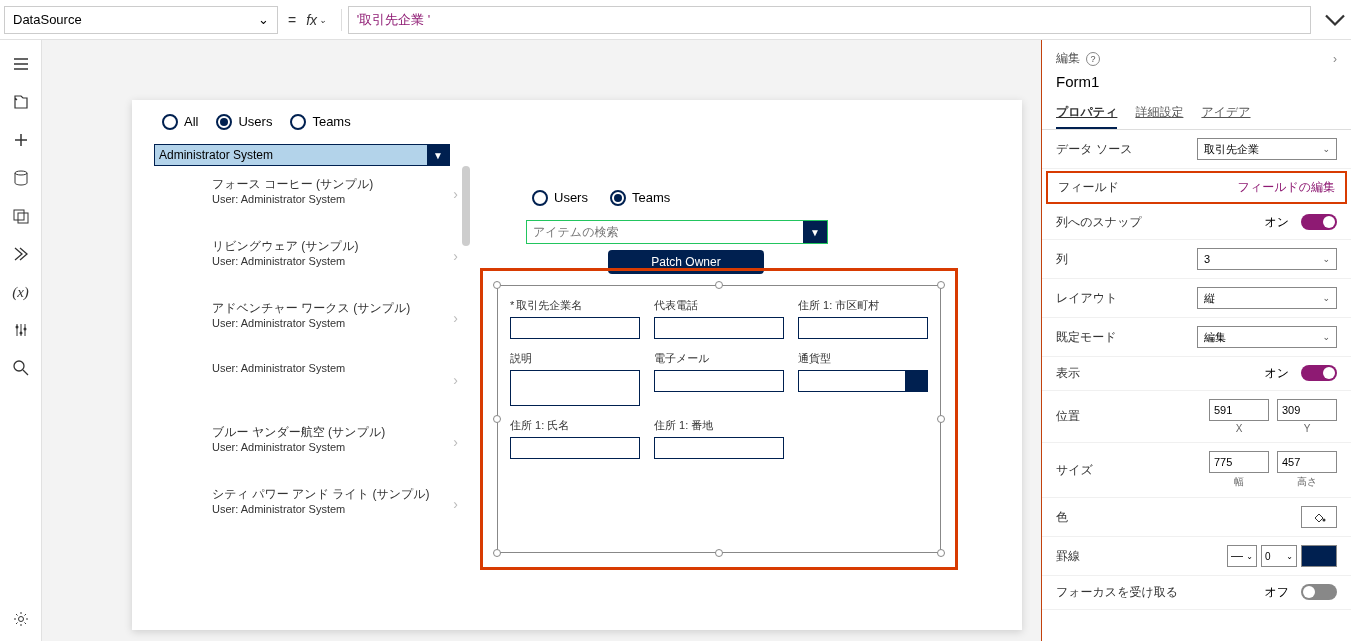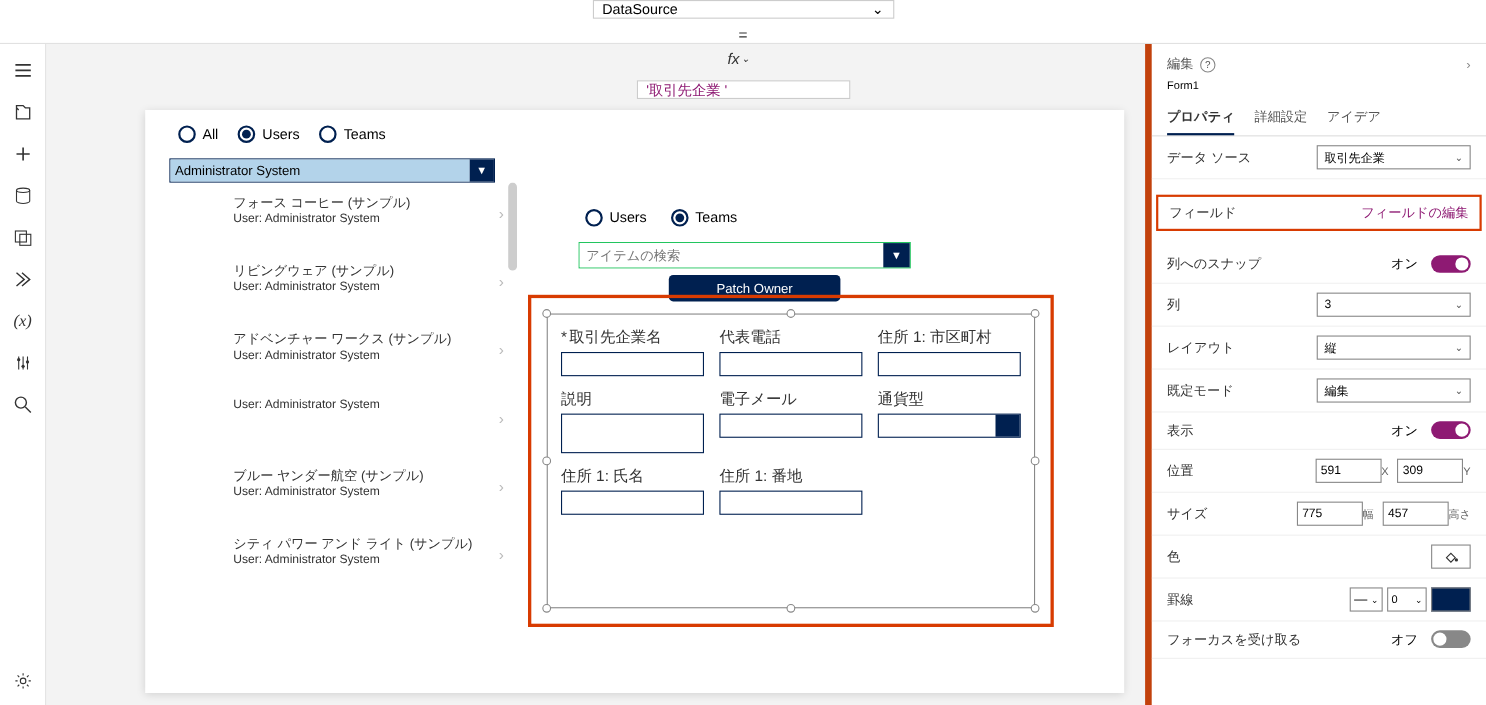--- a/index.html
+++ b/index.html
@@ -1,19 +1,19 @@
 <!DOCTYPE html>
 <html><head>
 <meta charset="utf-8">
 <style>
 * { box-sizing: border-box; margin: 0; padding: 0; font-family: "Segoe UI", "Meiryo", sans-serif; }
 body { width: 1351px; height: 641px; background: #f3f3f3; overflow: hidden; display: flex; flex-direction: column; }
 
 
-.formula-bar { height: 40px; background: #fff; border-bottom: 1px solid #e1e1e1; display: flex; align-items: center; padding: 0 4px; gap: 6px; flex-direction: column; }
+.formula-bar { height: 40px; background: #fff; border-bottom: 1px solid #e1e1e1; display: flex; align-items: center; padding: 0 4px; gap: 6px; }
 .prop-select { width: 274px; height: 28px; border: 1px solid #ccc; display: flex; align-items: center; justify-content: space-between; padding: 0 8px; font-size: 13px; background: #fff; }
 .equals { font-size: 14px; color: #333; padding: 0 4px; }
 .fx-label { font-style: italic; font-size: 14px; color: #333; display: flex; align-items: center; gap: 2px; margin-right: 8px; }
 .formula-input { flex: 1; height: 28px; border: 1px solid #ccc; padding: 0 8px; font-size: 13px; color: #8e1a73; }
 .formula-expand { width: 24px; height: 24px; display: flex; align-items: center; justify-content: center; margin-left: 6px; color: #333; }
 
 
 .main-area { flex: 1; display: flex; overflow: hidden; }
 
 
@@ -57,53 +57,53 @@
 .form-inner { position: absolute; left: 14px; top: 14px; right: 14px; bottom: 14px; border: 1px solid #888; background: #fff; }
 .handle { width: 8px; height: 8px; background: #fff; border: 1px solid #888; border-radius: 50%; position: absolute; }
 .h-tl { left: 10px; top: 10px; } .h-tr { right: 10px; top: 10px; }
 .h-bl { left: 10px; bottom: 10px; } .h-br { right: 10px; bottom: 10px; }
 .h-t { left: 50%; top: 10px; transform: translateX(-50%); }
 .h-b { left: 50%; bottom: 10px; transform: translateX(-50%); }
 .h-l { left: 10px; top: 50%; transform: translateY(-50%); }
 .h-r { right: 10px; top: 50%; transform: translateY(-50%); }
 
 .form-grid { padding: 12px; display: grid; grid-template-columns: repeat(3, 1fr); gap: 12px 14px; }
-.field label { font-size: 14px; color: #333; display: block; margin-bottom: 4px; }
+.field label { font-size: 11px; color: #333; display: block; margin-bottom: 4px; }
 .field .req { color: #333; margin-right: 2px; }
 .field-input { width: 100%; height: 22px; border: 1px solid #002050; background: #fff; position: relative; }
 .field-input.dd::after { content: ""; position: absolute; right: 0; top: 0; width: 22px; height: 100%; background: #002050; }
 .field-input.tall { height: 36px; }
 
 
-.props { width: 310px; background: #fff; border-left: 6px solid #c2410c; overflow-y: auto; font-size: 12px; }
+.props { width: 310px; background: #fff; border-left: 1px solid #c2410c; overflow-y: auto; font-size: 12px; }
 .props-header { padding: 10px 14px 4px; display: flex; align-items: center; justify-content: space-between; }
 .props-header .lbl { color: #555; display: flex; gap: 6px; align-items: center; }
 .props-header .help { width: 14px; height: 14px; border: 1px solid #888; border-radius: 50%; font-size: 9px; display: flex; align-items: center; justify-content: center; }
-.props-name { padding: 2px 14px 8px; font-size: 10px; }
+.props-name { padding: 2px 14px 8px; font-size: 15px; }
 .props-tabs { display: flex; gap: 18px; padding: 0 14px; border-bottom: 1px solid #ddd; }
-.props-tab { padding: 6px 0; font-size: 12px; color: #555; }
+.props-tab { padding: 6px 0; font-size: 12px; color: #555; text-decoration: underline; }
 .props-tab.active { color: #333; border-bottom: 2px solid #002050; font-weight: 600; }
 
 .prop-row { display: flex; align-items: center; justify-content: space-between; padding: 8px 14px; border-bottom: 1px solid #f0f0f0; }
-.prop-row.highlight { border: 2px solid #d83b01; margin: 14px 4px; padding: 6px 10px; }
+.prop-row.highlight { border: 2px solid #d83b01; margin: 2px 4px; padding: 6px 10px; }
 .prop-label { color: #333; }
 .prop-dd { width: 140px; height: 22px; border: 1px solid #888; display: flex; align-items: center; justify-content: space-between; padding: 0 6px; font-size: 11px; }
 .prop-dd .chev { font-size: 9px; color: #555; }
 .link { color: #8e1a73; font-size: 12px; }
 
 .toggle { width: 36px; height: 16px; border-radius: 8px; position: relative; }
 .toggle.on { background: #8e1a73; }
 .toggle.off { background: #888; }
 .toggle .knob { width: 12px; height: 12px; background: #fff; border-radius: 50%; position: absolute; top: 2px; }
 .toggle.on .knob { right: 2px; }
 .toggle.off .knob { left: 2px; }
 .toggle-wrap { display: flex; align-items: flex-start; gap: 12px; }
 
 .dual-input { display: flex; gap: 8px; }
-.dual-input .col { display: flex; flex-direction: row; align-items: center; }
+.dual-input .col { display: flex; flex-direction: column; align-items: center; }
 .dual-input .inp { width: 60px; height: 22px; border: 1px solid #888; padding: 0 4px; font-size: 11px; display: flex; align-items: center; }
 .dual-input .cap { font-size: 10px; color: #666; margin-top: 2px; }
 .color-btn { width: 36px; height: 22px; border: 1px solid #888; display: flex; align-items: center; justify-content: center; }
 .color-swatch { width: 36px; height: 22px; border: 1px solid #888; }
 
 .border-row { display: flex; gap: 4px; align-items: center; }
 .border-dd { width: 30px; height: 22px; border: 1px solid #888; display: flex; align-items: center; justify-content: space-between; padding: 0 3px; }
 .border-num { width: 36px; height: 22px; border: 1px solid #888; display: flex; align-items: center; justify-content: space-between; padding: 0 3px; font-size: 10px; }
 
 </style>

